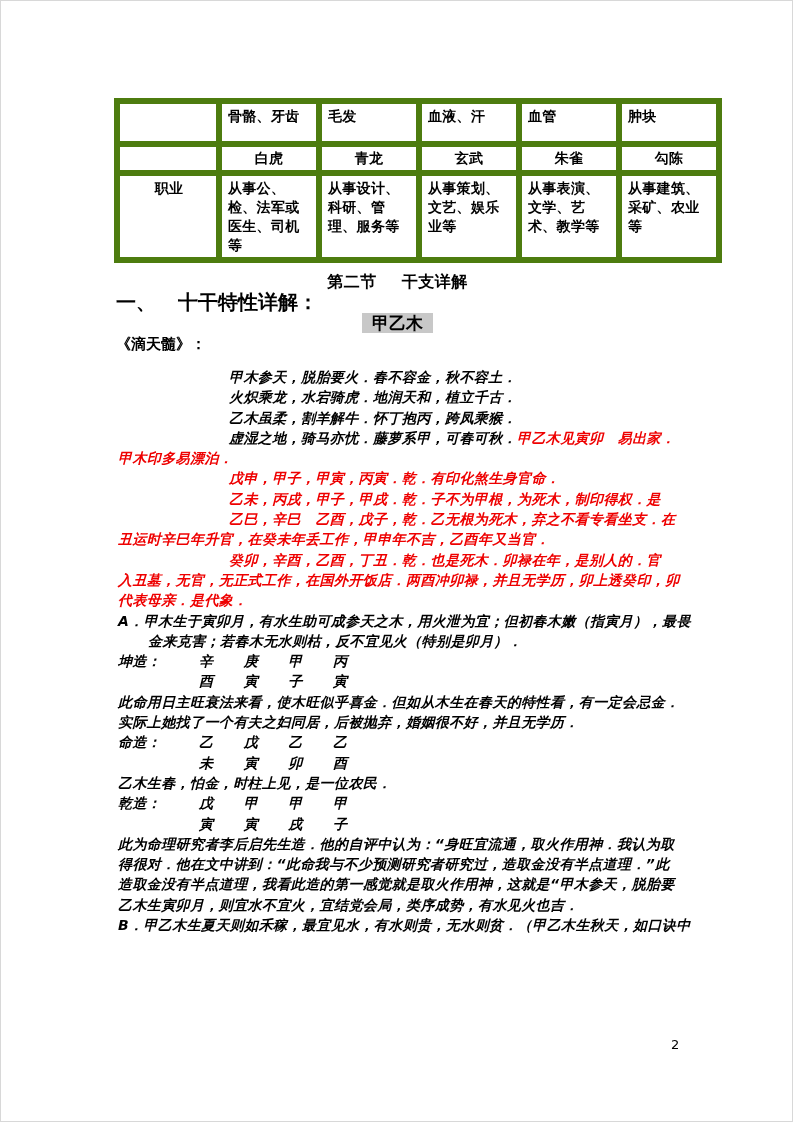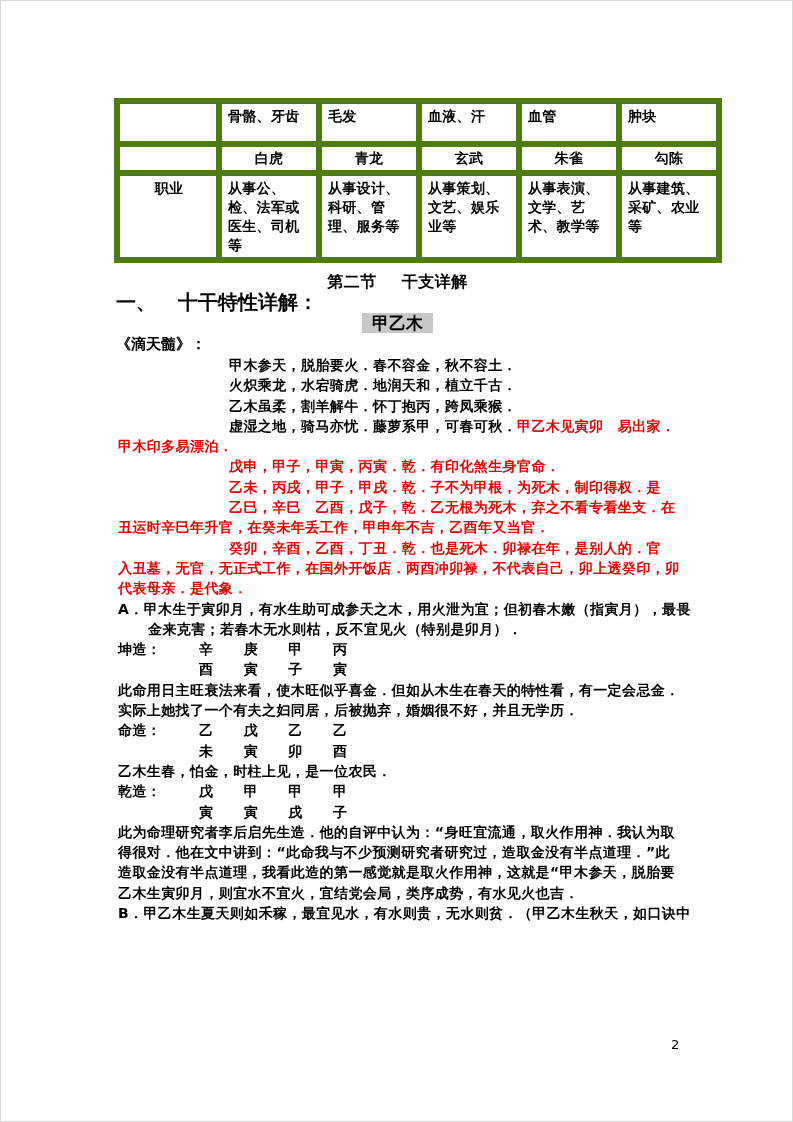--- a/index.html
+++ b/index.html
@@ -32,32 +32,32 @@
   }
   td.c0{width:86px;text-align:center;}
   td.cn{width:84px;}
   tr.r0{height:43px;}
   tr.r1{height:100px;}
   tr.r2{height:26px;}
   tr.r3{height:74px;}
   tr.r2 td{text-align:center;padding:2px 0;}
   td.bottom{vertical-align:bottom;}
   
-  .headwrap{width:563px;margin:8px 0 0 115px;}
+  .headwrap{width:563px;margin:8px 0 12px 115px;}
   .sec-title{
     text-align:center;font-size:16px;line-height:21px;letter-spacing:0.5px;
   }
   .t-gap{margin-left:25px;}
   .sub-title{font-size:20px;line-height:21px;}
   .s-gap{margin-left:22px;}
   .center-line{text-align:center;line-height:21px;font-size:17px;}
   .hl{background:#c8c8c8;padding:0 10px;}
   .src{font-size:15px;line-height:21px;}
   
-  .bodywrap{width:566px;margin:0 16px 0 117px;}
+  .bodywrap{width:566px;margin:0 16px 0 117px;font-style:italic;}
   .line{
     font-size:14px;
     line-height:20.3px;
     letter-spacing:0.4px;
     white-space:nowrap;
   }
   .ind{padding-left:111px;}
   .ind2{padding-left:30px;}
   .red{color:#ee0000;}
   .bazi .lbl{display:inline-block;width:81px;}
@@ -116,21 +116,21 @@
   <div class="line ind"><span>甲木参天，脱胎要火．春不容金，秋不容土．</span></div>
   <div class="line ind"><span>火炽乘龙，水宕骑虎．地润天和，植立千古．</span></div>
   <div class="line ind"><span>乙木虽柔，割羊解牛．怀丁抱丙，跨凤乘猴．</span></div>
   <div class="line ind"><span>虚湿之地，骑马亦忧．藤萝系甲，可春可秋．</span><span class="red">甲乙木见寅卯　易出家．</span></div>
   <div class="line"><span class="red">甲木印多易漂泊．</span></div>
   <div class="line ind"><span class="red">戊申，甲子，甲寅，丙寅．乾．有印化煞生身官命．</span></div>
   <div class="line ind"><span class="red">乙未，丙戌，甲子，甲戌．乾．子不为甲根，为死木，制印得权．是</span></div>
   <div class="line ind"><span class="red">乙巳，辛巳　乙酉，戊子，乾．乙无根为死木，弃之不看专看坐支．在</span></div>
   <div class="line"><span class="red">丑运时辛巳年升官，在癸未年丢工作，甲申年不吉，乙酉年又当官．</span></div>
   <div class="line ind"><span class="red">癸卯，辛酉，乙酉，丁丑．乾．也是死木．卯禄在年，是别人的．官</span></div>
-  <div class="line"><span class="red">入丑墓，无官，无正式工作，在国外开饭店．两酉冲卯禄，不代表自己，卯上透癸印，卯</span></div>
+  <div class="line"><span class="red">入丑墓，无官，无正式工作，在国外开饭店．两酉冲卯禄，并且无学历，卯上透癸印，卯</span></div>
   <div class="line"><span class="red">代表母亲．是代象．</span></div>
   <div class="line"><span>A．甲木生于寅卯月，有水生助可成参天之木，用火泄为宜；但初春木嫩（指寅月），最畏</span></div>
   <div class="line ind2"><span>金来克害；若春木无水则枯，反不宜见火（特别是卯月）．</span></div>
   <div class="line bazi"><span class="lbl">坤造：</span><span class="stems">辛 庚 甲 丙</span></div>
   <div class="line bazi"><span class="lbl"></span><span class="stems">酉 寅 子 寅</span></div>
   <div class="line"><span>此命用日主旺衰法来看，使木旺似乎喜金．但如从木生在春天的特性看，有一定会忌金．</span></div>
   <div class="line"><span>实际上她找了一个有夫之妇同居，后被抛弃，婚姻很不好，并且无学历．</span></div>
   <div class="line bazi"><span class="lbl">命造：</span><span class="stems">乙 戊 乙 乙</span></div>
   <div class="line bazi"><span class="lbl"></span><span class="stems">未 寅 卯 酉</span></div>
   <div class="line"><span>乙木生春，怕金，时柱上见，是一位农民．</span></div>

